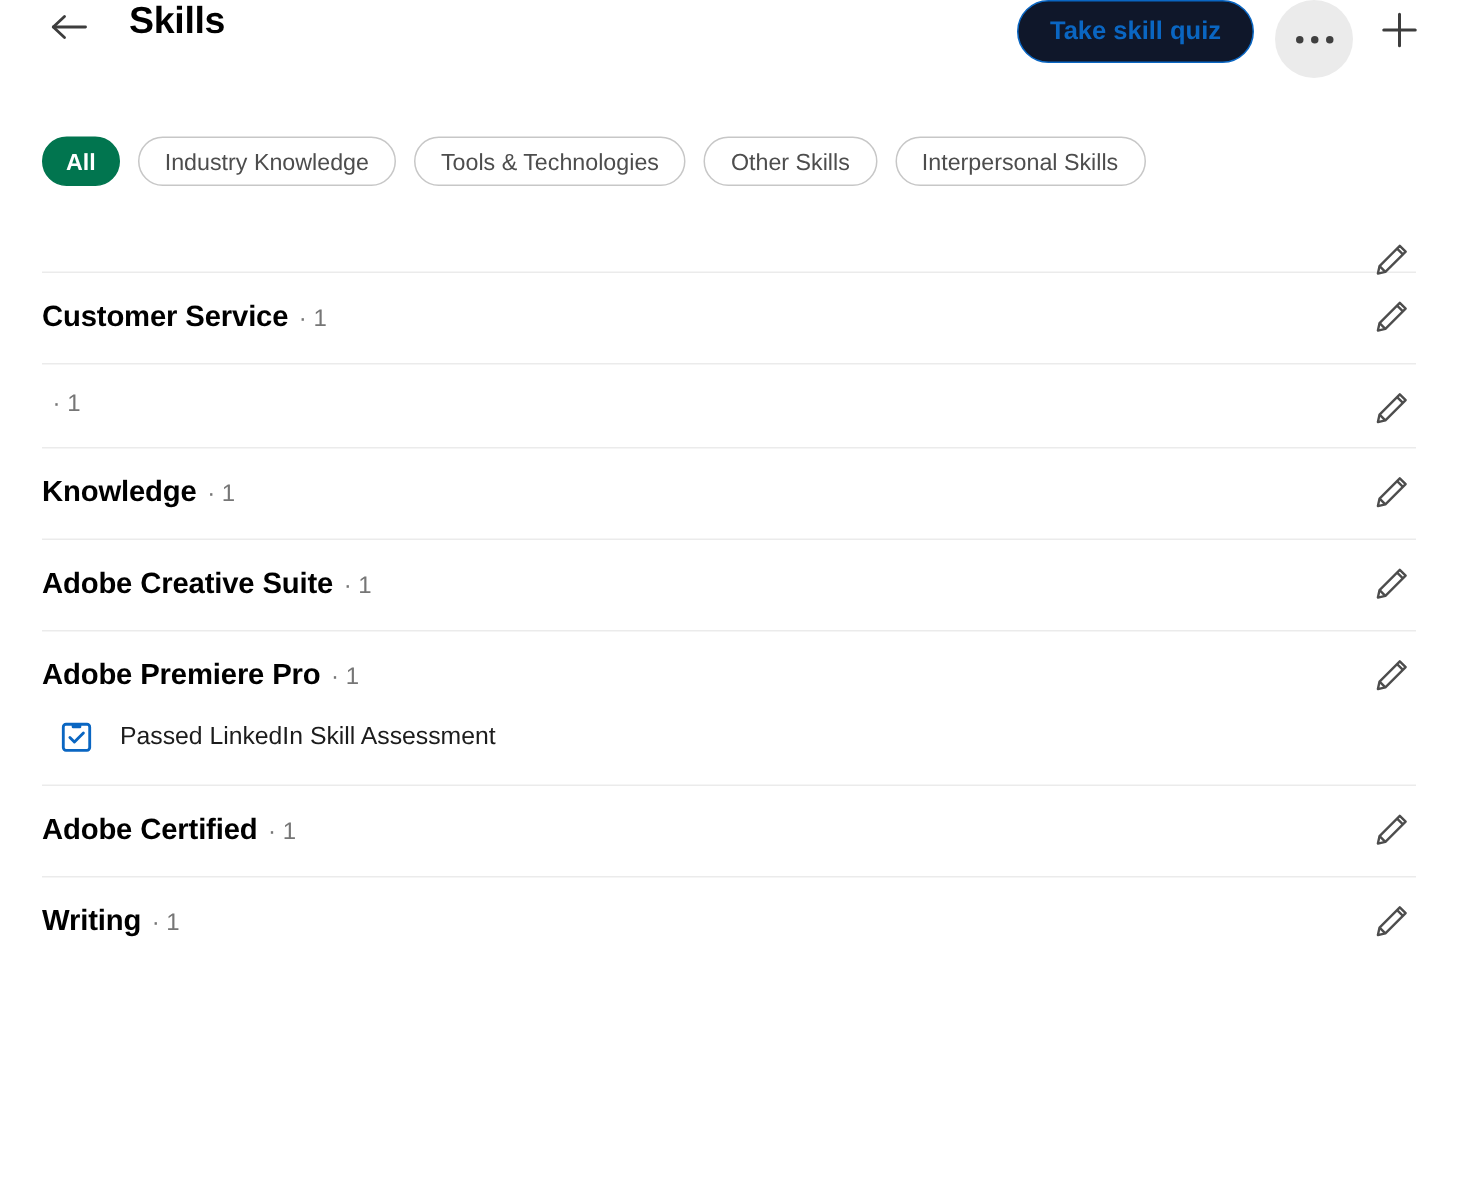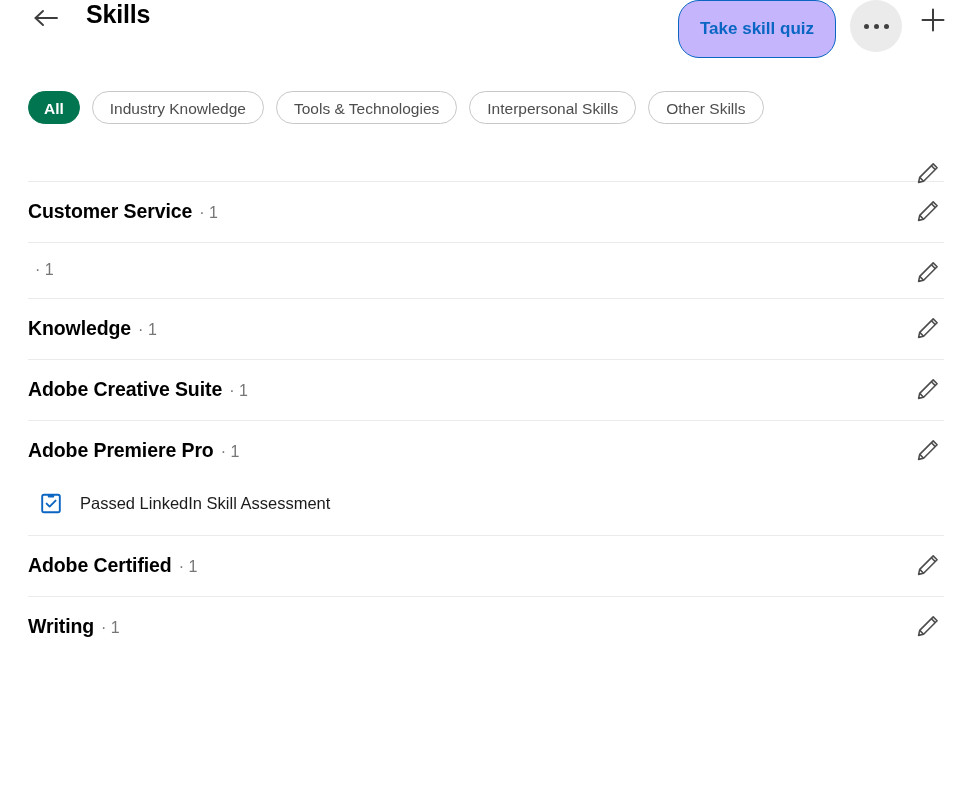--- a/index.html
+++ b/index.html
@@ -40,25 +40,25 @@
     font-size: 25px;
     font-weight: bold;
     color: #000000;
     letter-spacing: -0.2px;
     margin-left: 22px;
     white-space: nowrap;
   }
   .header-spacer { flex: 1 1 auto; }
 
   .quiz-btn {
-    height: 58px;
+    height: 42px;
     padding: 0 21px;
     border: 1.5px solid #0a66c2;
     border-radius: 21px;
-    background: #c4b5fd;
+    background: #0f172a;
     color: #0a66c2;
     font-family: "Liberation Sans", sans-serif;
     font-size: 17px;
     font-weight: 600;
     line-height: 40px;
     cursor: pointer;
     white-space: nowrap;
   }
   .more-btn {
     width: 52px;
@@ -165,21 +165,21 @@
     display: flex;
     align-items: center;
     justify-content: center;
     cursor: pointer;
     padding: 0;
   }
 
   .assessment {
     display: flex;
     align-items: center;
-    margin-top: 28px;
+    margin-top: 16px;
     margin-left: 10px;
   }
   .assessment-icon {
     width: 26px;
     height: 26px;
     flex: 0 0 auto;
     display: flex;
     align-items: center;
     justify-content: center;
   }
@@ -222,22 +222,22 @@
         <path d="M14 3.5 V24.5 M3.5 14 H24.5" stroke="#3d3d3d" stroke-width="2" stroke-linecap="round"></path>
       </svg>
     </span>
   </button>
 </div>
 
 <div class="filters">
   <button class="pill active">All</button>
   <button class="pill">Industry Knowledge</button>
   <button class="pill">Tools &amp; Technologies</button>
+  <button class="pill">Other Skills</button>
   <button class="pill">Interpersonal Skills</button>
-  <button class="pill">Other Skills</button>
 </div>
 
 <div class="skills-list">
 
   <div class="skill-row">
     <button class="edit-btn">
       <span>
         <svg width="26" height="26" viewBox="0 0 26 26" fill="none">
           <path d="M18.2 3.9 L22.1 7.8 L8.6 21.3 L3.6 22.4 L4.7 17.4 Z" stroke="#4d4d4d" stroke-width="1.6" stroke-linejoin="round"></path>
           <path d="M16.4 5.7 L20.3 9.6" stroke="#4d4d4d" stroke-width="1.6"></path>

